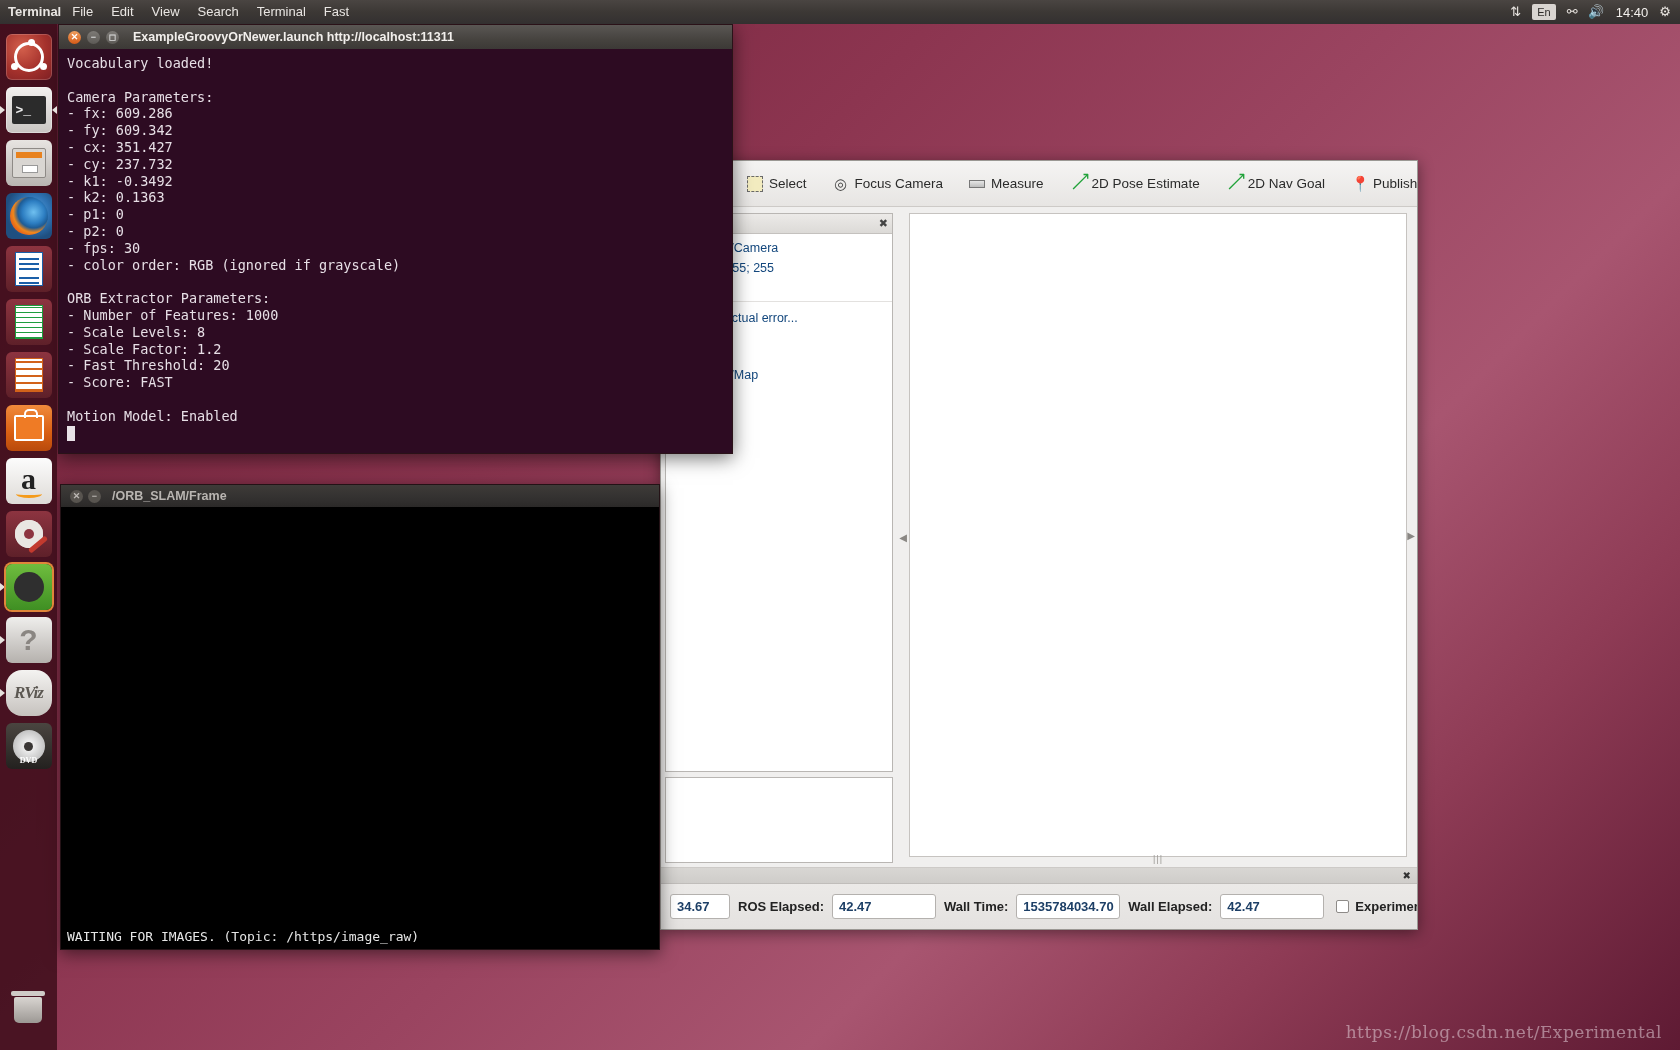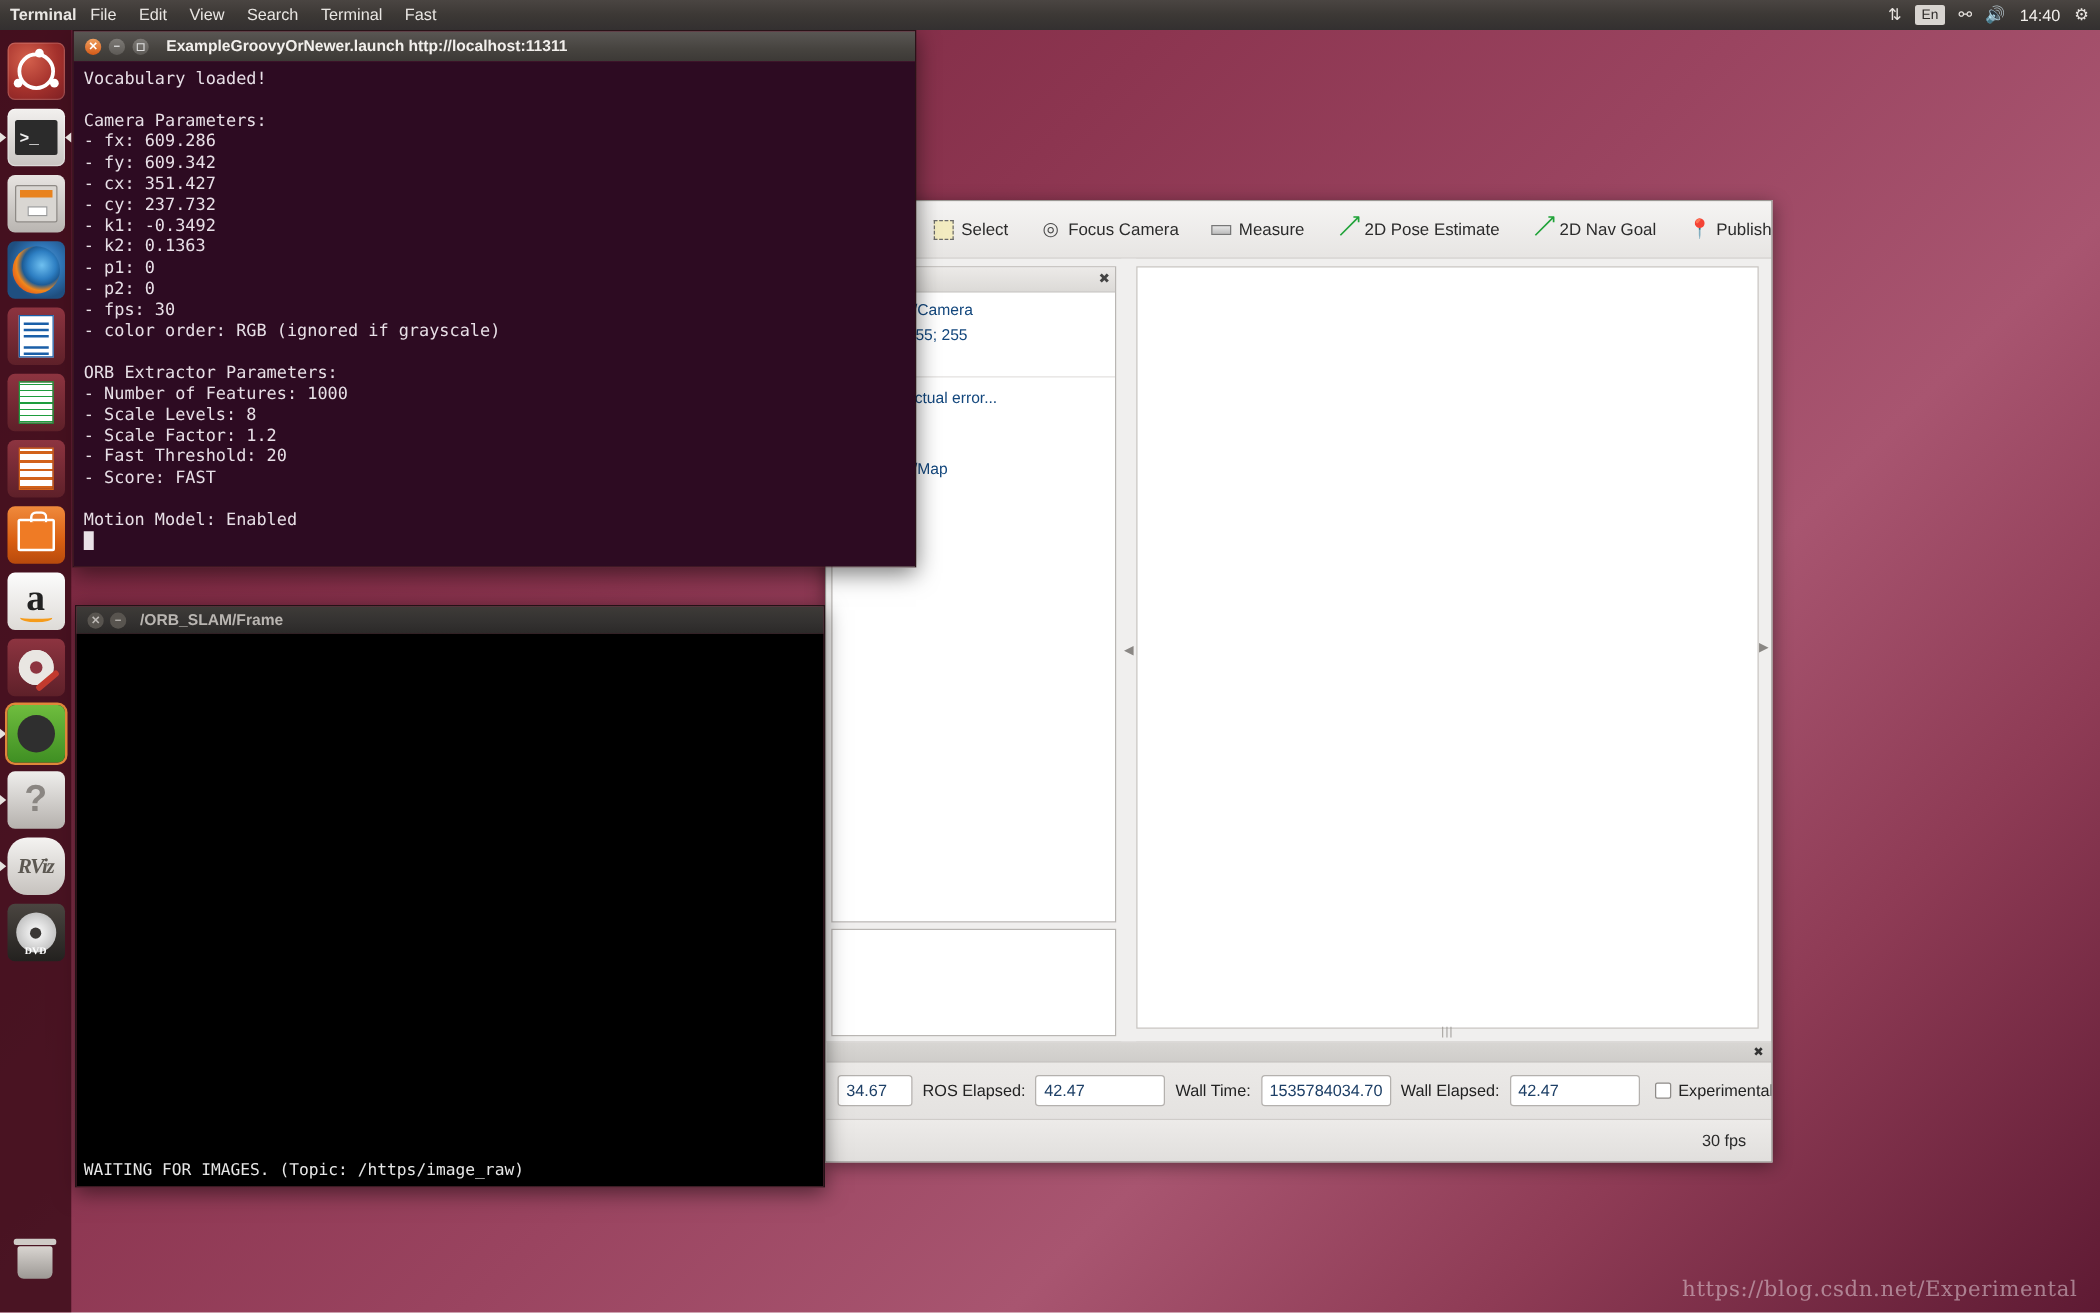--- a/index.html
+++ b/index.html
@@ -183,21 +183,21 @@
   .view-grip { position:absolute; bottom:-8px; left:50%; transform:translateX(-50%); color:#9b9894; font-size:9px; letter-spacing:1px;}
 
   #rviz-timepanel {
     flex: 0 0 62px; border-top:1px solid #cdcac7;
     background: linear-gradient(180deg,#eeecea,#e4e2e0);
     display:flex; flex-direction:column;
   }
   .time-close-row { height: 16px; display:flex; justify-content:flex-end; align-items:center; padding-right:6px;
     background: linear-gradient(180deg,#d8d6d3,#cfcdca); border-bottom:1px solid #c0bdba;}
   .time-close { font-size:10px; color:#333;}
-  .time-fields { flex:1; display:flex; align-items:center; gap: 8px; padding: 0 9px; font-size:13px; color:#222;}
+  .time-fields { flex:1; display:flex; align-items:center; gap: 8px; padding: 0 9px; font-size:13px; color:#222;font-weight:bold;}
   .tf-label { white-space:nowrap; }
   .tf-input {
     background:#fff; border:1px solid #b4b1ae; border-radius:3px;
     padding: 4px 6px; font-size:13px; color:#1d3f66; min-width: 60px;
   }
   .tf-in-wide { min-width: 104px; }
   .tf-clip { overflow:hidden; width: 34px; }
   .chk-wrap { display:flex; align-items:center; gap:6px; margin-left: 4px; white-space:nowrap;}
   .chk-box { width:13px; height:13px; border:1px solid #8e8b88; border-radius:2px; background:#fff;}
   #rviz-statusbar {
@@ -503,23 +503,20 @@
       <span class="tf-input tf-in-wide">1535784034.70</span>
       <span class="tf-label">Wall Elapsed:</span>
       <span class="tf-input tf-in-wide">42.47</span>
       <span class="chk-wrap">
         <span class="chk-box"></span>
         <span>Experimental</span>
       </span>
     </div>
   </div>
 
-  <div id="rviz-statusbar">
-    <span>30 fps</span>
-  </div>
 </div>
 
 <div id="terminal-window">
   <div class="win-titlebar">
     <span class="win-btn btn-close">✕</span>
     <span class="win-btn btn-min">−</span>
     <span class="win-btn btn-max">◻</span>
     <span class="win-title">ExampleGroovyOrNewer.launch http://localhost:11311</span>
   </div>
   <div id="terminal-body"><span>Vocabulary loaded!

